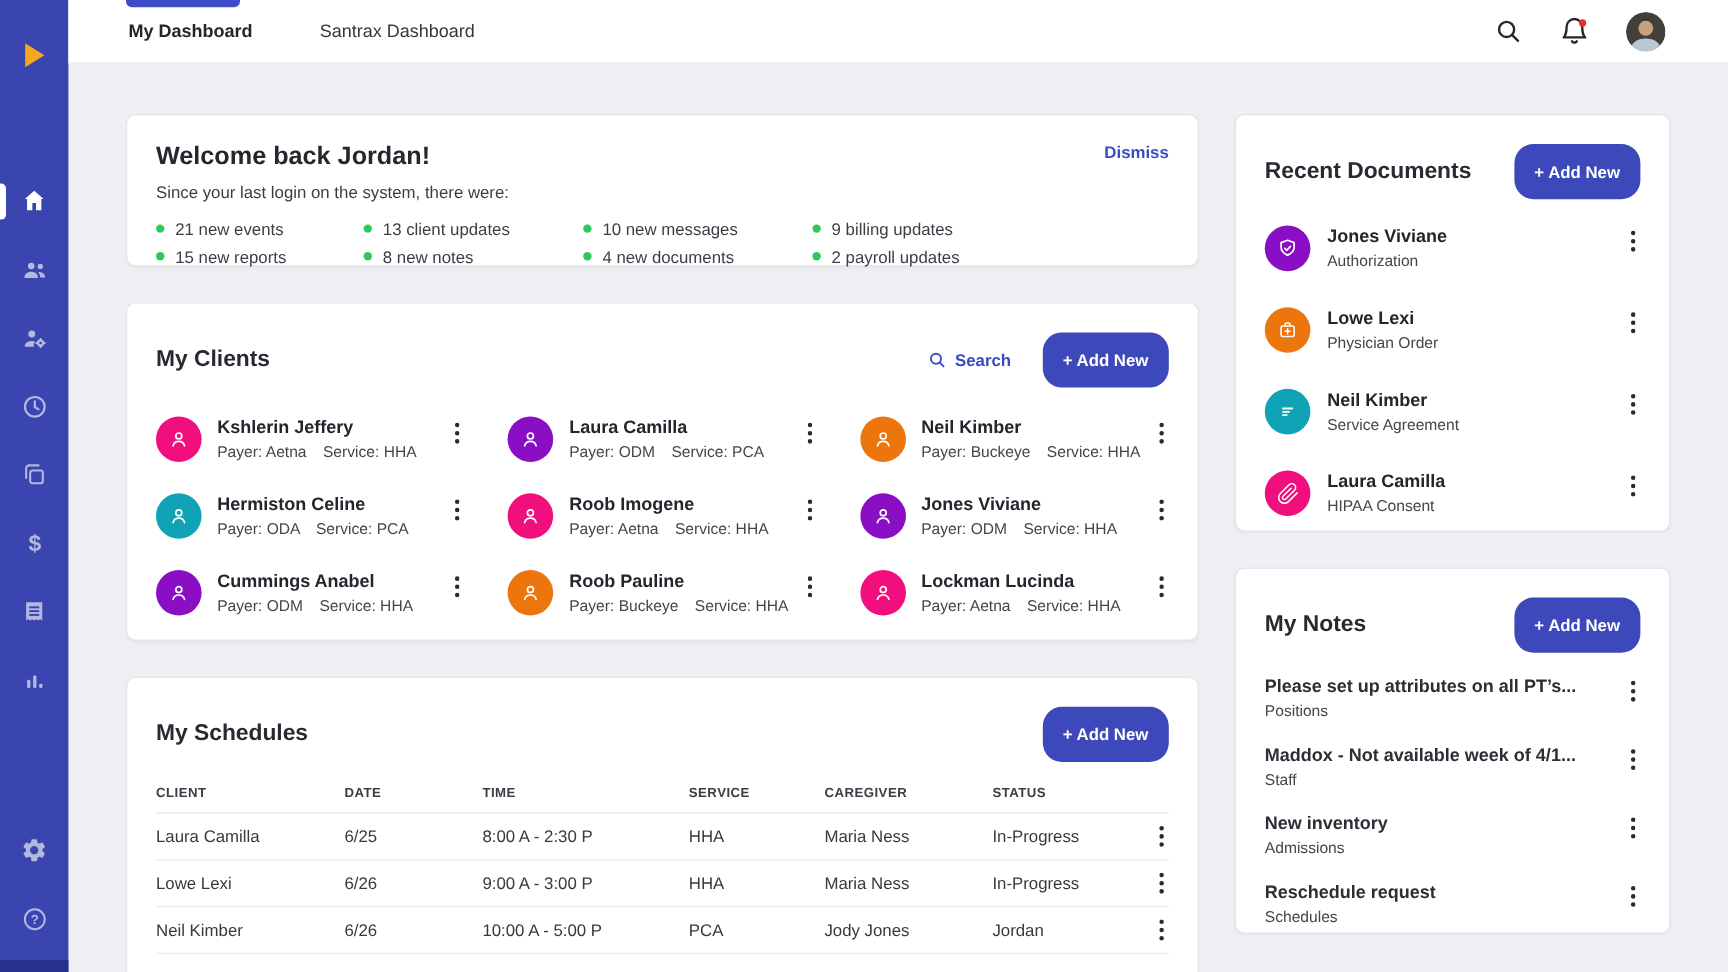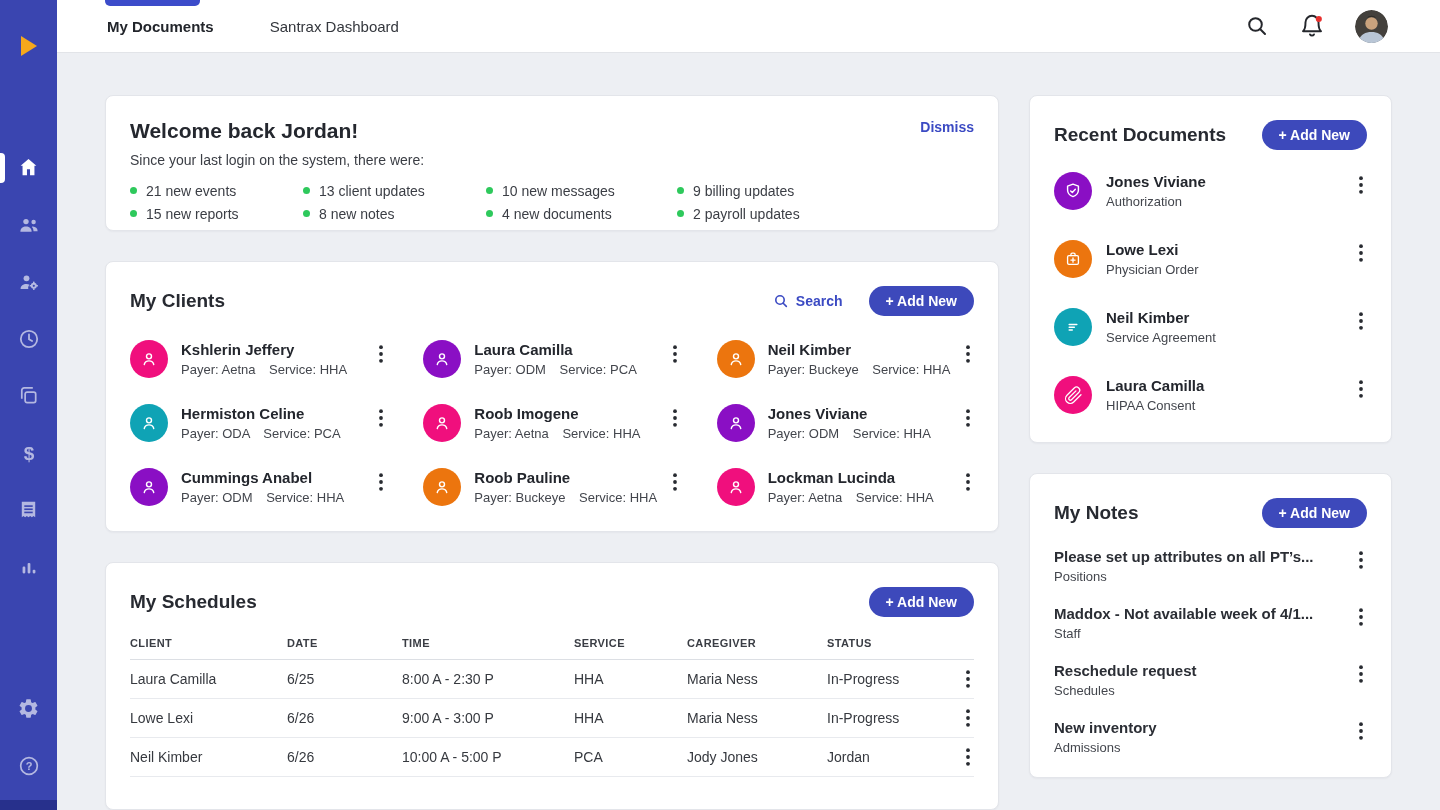--- a/index.html
+++ b/index.html
@@ -43,21 +43,21 @@
   .content { flex:1; display:flex; gap:30px; padding:42px 48px 0 48px; min-height:0; }
   .col-left { width:894px; flex-shrink:0; display:flex; flex-direction:column; gap:30px; }
   .col-right { flex:1; display:flex; flex-direction:column; gap:30px; }
   .card {
     background:#fff; border:1px solid #e3e5ea; border-radius:8px;
     box-shadow:0 1px 2px rgba(16,24,40,.04);
   }
   .card-title { font-size:19px; font-weight:bold; color:#272a31; }
   .btn-add {
     background:#3d49bb; color:#fff; border:none; border-radius:16px;
-    height:30px; padding:0 17px; font-size:14px; font-weight:bold;
+    height:46px; padding:0 17px; font-size:14px; font-weight:bold;
     font-family:"Liberation Sans", sans-serif; cursor:pointer; line-height:30px;
   }
   .kebab { background:none; border:none; cursor:pointer; padding:2px 4px; display:flex; }
   
   .card-welcome { height:142px; padding:23px 24px 0; }
   .welcome-head { display:flex; align-items:flex-start; }
   .welcome-title { font-size:21px; font-weight:bold; color:#24272e; }
   .dismiss-link { margin-left:auto; font-size:14px; font-weight:bold; color:#3b4ac3; background:none; border:none; cursor:pointer; font-family:"Liberation Sans", sans-serif; }
   .welcome-sub { margin-top:9px; font-size:14px; color:#3a3d44; }
   .stats-grid {
@@ -187,21 +187,21 @@
             <text x="12" y="16" text-anchor="middle" font-size="11" font-weight="bold" fill="currentColor" font-family="Liberation Sans, sans-serif">?</text>
           </svg>
       </div>
     </div>
   </aside>
 
   <div class="main">
 
     <header class="topbar">
       <span class="tab-indicator"></span>
-      <span class="tab-primary">My Documents</span>
+      <span class="tab-primary">My Dashboard</span>
       <span class="tab-secondary">Santrax Dashboard</span>
       <div class="topbar-right">
         <span class="icon-btn">
           <svg width="24" height="24" viewBox="0 0 24 24" fill="none" stroke="#25272c" stroke-width="2" stroke-linecap="round">
               <circle cx="10.5" cy="10.5" r="6.3"></circle>
               <line x1="15.3" y1="15.3" x2="20" y2="20"></line>
             </svg>
         </span>
         <span class="icon-btn">
           <svg width="26" height="26" viewBox="0 0 24 24" fill="none" stroke="#25272c" stroke-width="1.8" stroke-linecap="round" stroke-linejoin="round">
@@ -650,35 +650,35 @@
               <button class="kebab">
                   <svg width="4" height="18" viewBox="0 0 4 18" fill="#282b31">
                     <circle cx="2" cy="2.2" r="1.9"></circle>
                     <circle cx="2" cy="9" r="1.9"></circle>
                     <circle cx="2" cy="15.8" r="1.9"></circle>
                   </svg>
                 </button>
             </div>
             <div class="note-item">
               <span class="note-info">
+                  <span class="note-title">New inventory</span>
+                  <span class="note-cat">Admissions</span>
+                </span>
+              <button class="kebab">
+                  <svg width="4" height="18" viewBox="0 0 4 18" fill="#282b31">
+                    <circle cx="2" cy="2.2" r="1.9"></circle>
+                    <circle cx="2" cy="9" r="1.9"></circle>
+                    <circle cx="2" cy="15.8" r="1.9"></circle>
+                  </svg>
+                </button>
+            </div>
+            <div class="note-item">
+              <span class="note-info">
                   <span class="note-title">Reschedule request</span>
                   <span class="note-cat">Schedules</span>
-                </span>
-              <button class="kebab">
-                  <svg width="4" height="18" viewBox="0 0 4 18" fill="#282b31">
-                    <circle cx="2" cy="2.2" r="1.9"></circle>
-                    <circle cx="2" cy="9" r="1.9"></circle>
-                    <circle cx="2" cy="15.8" r="1.9"></circle>
-                  </svg>
-                </button>
-            </div>
-            <div class="note-item">
-              <span class="note-info">
-                  <span class="note-title">New inventory</span>
-                  <span class="note-cat">Admissions</span>
                 </span>
               <button class="kebab">
                   <svg width="4" height="18" viewBox="0 0 4 18" fill="#282b31">
                     <circle cx="2" cy="2.2" r="1.9"></circle>
                     <circle cx="2" cy="9" r="1.9"></circle>
                     <circle cx="2" cy="15.8" r="1.9"></circle>
                   </svg>
                 </button>
             </div>
           </div>

